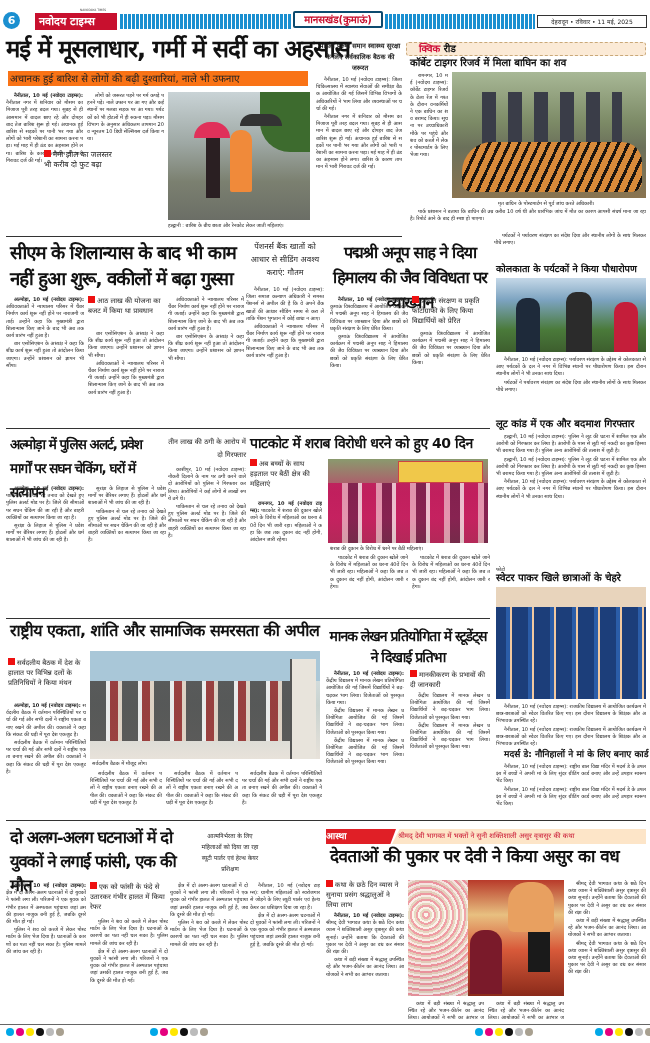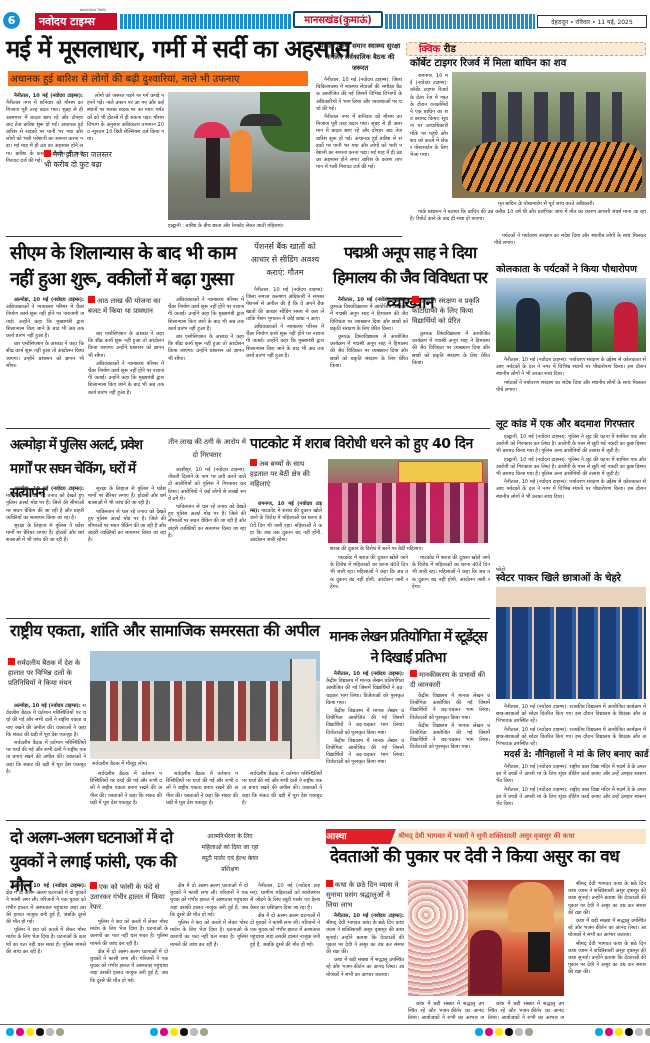--- a/index.html
+++ b/index.html
@@ -156,21 +156,21 @@
 <div class="abs hl" style="left:10px;top:432px;width:152px;font-size:13.5px;line-height:24px;">अल्मोड़ा में पुलिस अलर्ट, प्रवेश मार्गों पर सघन चेकिंग, घरों में सत्यापन</div>
 <div class="abs txt" style="left:6px;top:485px;width:78px;height:128px;">
   <p><b>अल्मोड़ा, 10 मई (नवोदय टाइम्स):</b> <span>पाकिस्तान से चल रहे तनाव को देखते हुए पुलिस अलर्ट मोड पर है। जिले की सीमाओं पर सघन चेकिंग की जा रही है और बाहरी व्यक्तियों का सत्यापन किया जा रहा है।</span></p>
   <p>सुरक्षा के लिहाज से पुलिस ने प्रवेश मार्गों पर बैरियर लगाए हैं। होटलों और धर्मशालाओं में भी जांच की जा रही है।</p>
 </div>
 <div class="abs txt" style="left:88px;top:485px;width:78px;height:128px;">
   <p>सुरक्षा के लिहाज से पुलिस ने प्रवेश मार्गों पर बैरियर लगाए हैं। होटलों और धर्मशालाओं में भी जांच की जा रही है।</p>
   <p>पाकिस्तान से चल रहे तनाव को देखते हुए पुलिस अलर्ट मोड पर है। जिले की सीमाओं पर सघन चेकिंग की जा रही है और बाहरी व्यक्तियों का सत्यापन किया जा रहा है।</p>
 </div>
 
-<div class="abs" style="left:168px;top:436px;width:78px;font-size:7px;line-height:13px;text-align:center;color:#222;">तीन लाख की ठगी के आरोप में दो गिरफ्तार</div>
+<div class="abs" style="left:168px;top:436px;width:78px;font-size:7px;line-height:13px;text-align:right;color:#222;">तीन लाख की ठगी के आरोप में दो गिरफ्तार</div>
 <div class="abs txt" style="left:168px;top:466px;width:78px;height:146px;">
   <p>काशीपुर, 10 मई (नवोदय टाइम्स): नौकरी दिलाने के नाम पर ठगी करने वाले दो आरोपियों को पुलिस ने गिरफ्तार कर लिया। आरोपियों ने कई लोगों से लाखों रुपये ठगे थे।</p>
   <p>पाकिस्तान से चल रहे तनाव को देखते हुए पुलिस अलर्ट मोड पर है। जिले की सीमाओं पर सघन चेकिंग की जा रही है और बाहरी व्यक्तियों का सत्यापन किया जा रहा है।</p>
 </div>
 
 <div class="abs hl" style="left:250px;top:436px;width:240px;font-size:14px;white-space:nowrap;letter-spacing:-0.5px;">पाटकोट में शराब विरोधी धरने को हुए 40 दिन</div>
 <div class="abs kicker" style="left:250px;top:459px;width:72px;font-size:7px;line-height:10px;">
   <span class="sq"></span><span>अब बच्चों के साथ हड़ताल पर बैठीं क्षेत्र की महिलाएं</span>
 </div>
 <div class="abs txt" style="left:250px;top:500px;width:72px;height:112px;">

